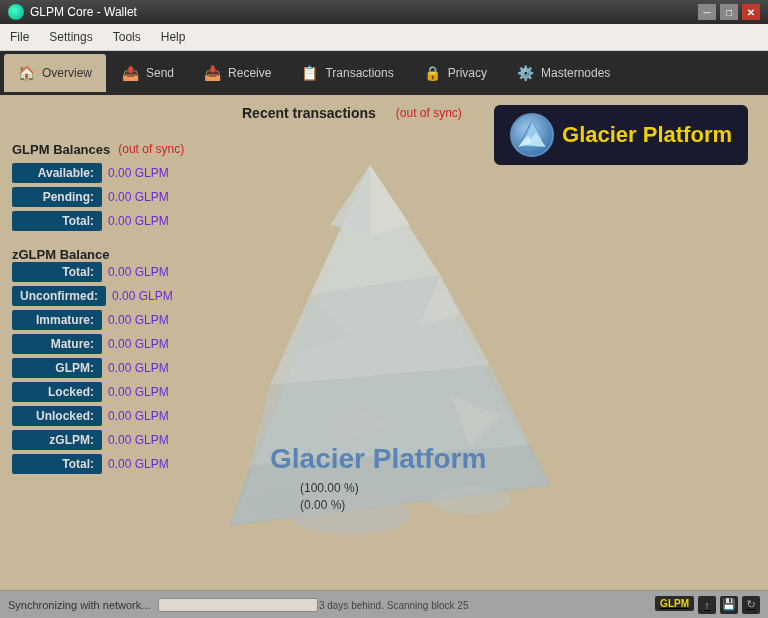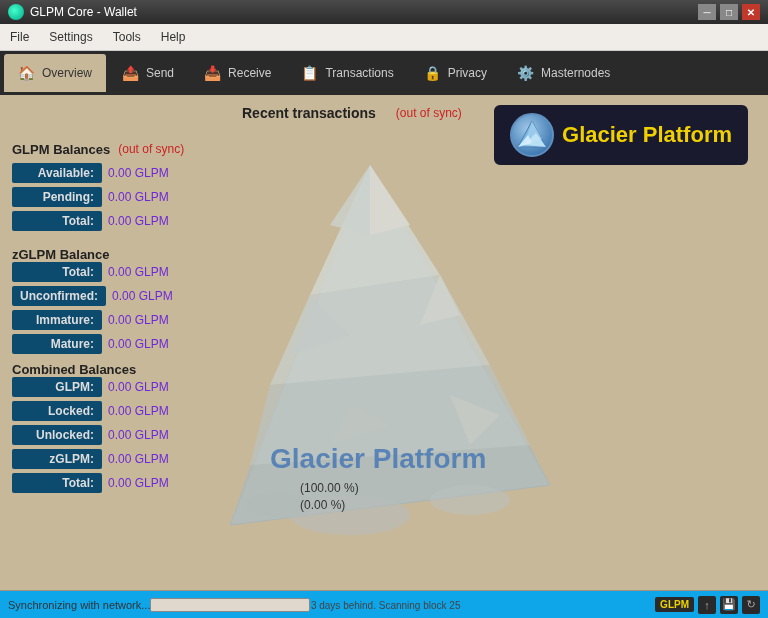--- a/index.html
+++ b/index.html
@@ -210,25 +210,26 @@
       overflow: hidden;
     }
 
     
     .status-bar {
       position: absolute;
       bottom: 0;
       left: 0;
       right: 0;
       height: 28px;
-      background: #0ea5e9;
+      background: #a3a3a3;
       border-top: 1px solid #a09080;
       display: flex;
       align-items: center;
       padding: 0 8px;
+      gap: 8px;
       z-index: 10;
     }
     .sync-text {
       font-size: 11px;
       color: #333;
     }
     .progress-bar-container {
       width: 160px;
       height: 14px;
       border: 1px solid #888;
@@ -248,22 +249,23 @@
       left: 150px;
       top: 50%;
       transform: translateY(-50%);
       text-align: right;
       width: 160px;
       z-index: 1;
     }
     .status-right {
       margin-left: auto;
       display: flex;
-      align-items: center;
+      align-items: flex-start;
       gap: 4px;
+      text-decoration: underline;
     }
     .glpm-badge {
       background: #2a2a2a;
       color: #f0d000;
       font-size: 10px;
       font-weight: bold;
       padding: 2px 5px;
       border-radius: 2px;
     }
     .status-icon {
@@ -423,23 +425,20 @@
     </div>
     <div class="balance-row">
       <span class="balance-label">Immature:</span>
       <span class="balance-value">0.00 GLPM</span>
     </div>
     <div class="balance-row">
       <span class="balance-label">Mature:</span>
       <span class="balance-value">0.00 GLPM</span>
     </div>
 
-    <div style="margin-top: 8px;">
-      <span class="section-header">Combined Balances</span>
-    </div>
 
     <div class="balance-row">
       <span class="balance-label">GLPM:</span>
       <span class="balance-value">0.00 GLPM</span>
     </div>
     <div class="balance-row">
       <span class="balance-label">Locked:</span>
       <span class="balance-value">0.00 GLPM</span>
     </div>
     <div class="balance-row">

